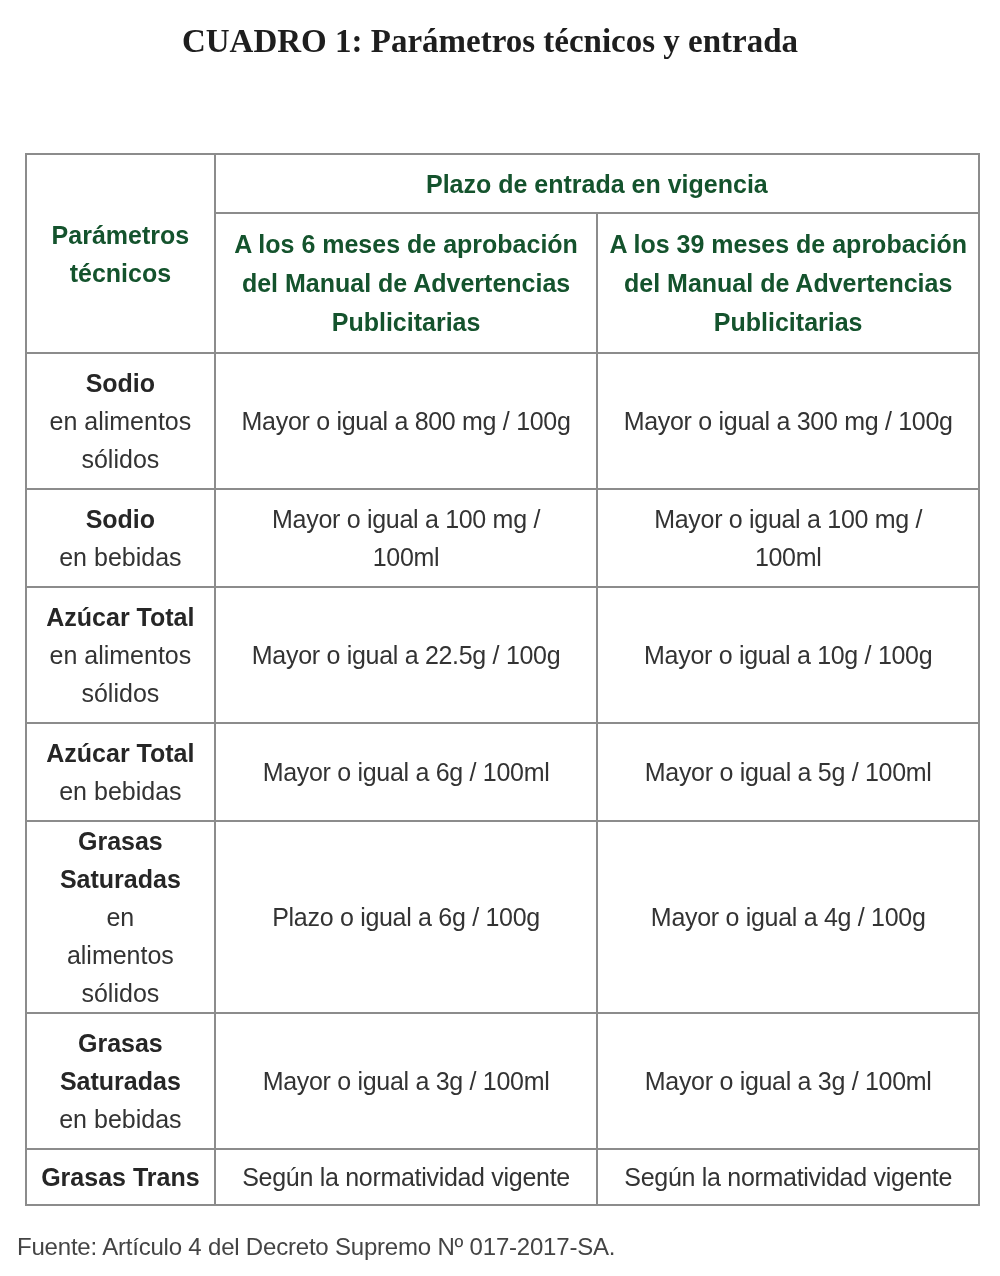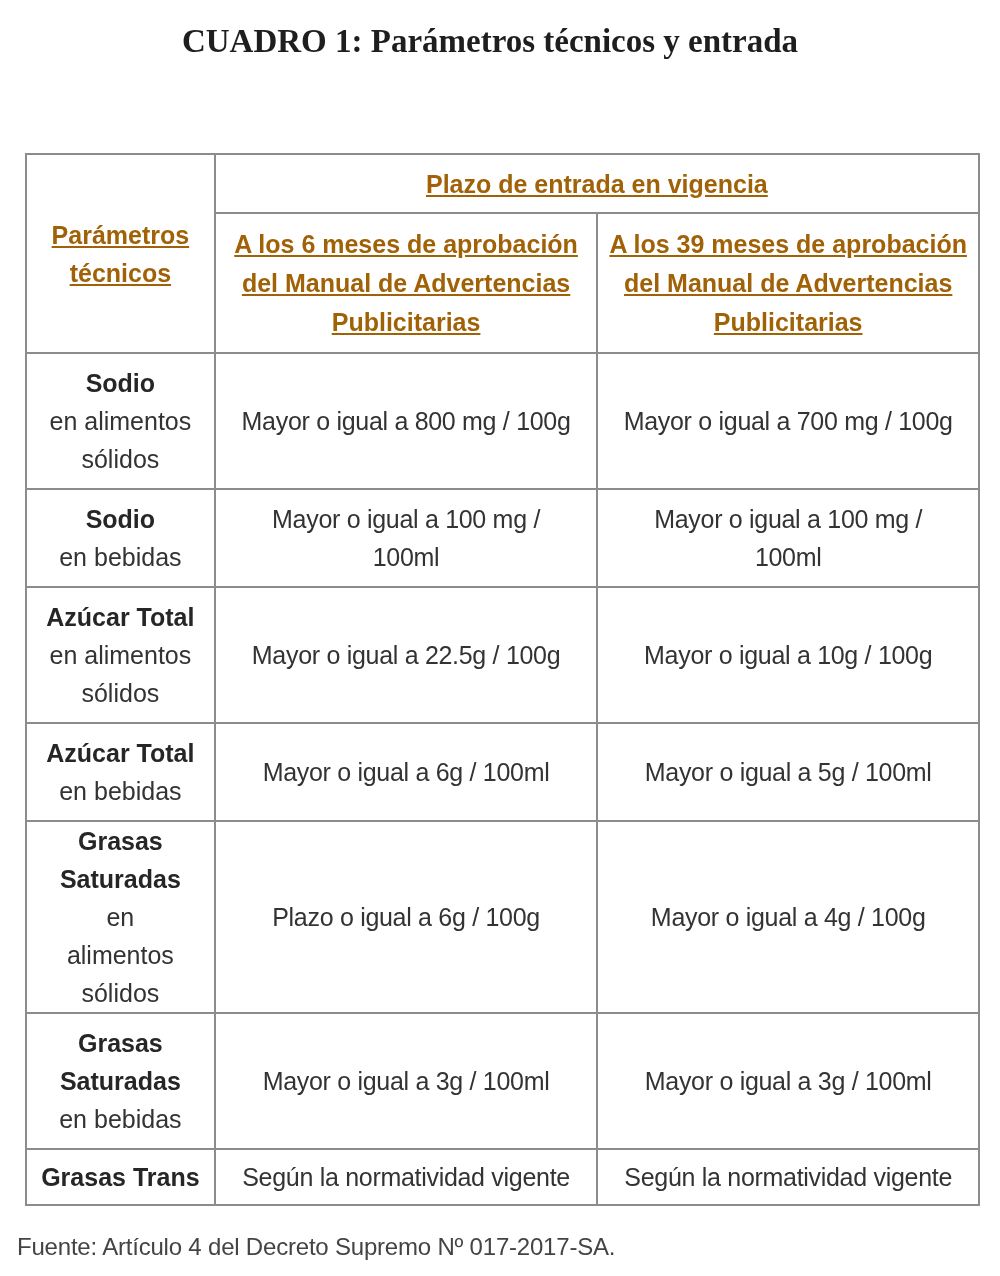--- a/index.html
+++ b/index.html
@@ -40,22 +40,21 @@
       border: 2px solid #8c8c8c;
       text-align: center;
       vertical-align: middle;
       padding: 0 4px;
       font-size: 25px;
       line-height: 38px;
       color: #333333;
     }
     table.cuadro th {
       font-weight: bold;
-      color: #a16207;
-      text-decoration: underline;
+      color: #14532d;
     }
     .col-param { width: 186px; }
     .col-a { width: 377px; }
     .col-b { width: 376px; }
     .h-plazo { height: 57px; font-size: 25px; }
     .h-periods { height: 138px; line-height: 39px !important; }
     .hdr-param { font-size: 25px; }
     .param-cell { padding: 0 0 !important; }
     .param-main { display: block; font-weight: bold; color: #262626; }
     .param-sub { display: block; font-weight: normal; color: #333333; }
@@ -98,21 +97,21 @@
     <th class="h-periods">A los 6 meses de aprobación del Manual de Advertencias Publicitarias</th>
     <th class="h-periods">A los 39 meses de aprobación del Manual de Advertencias Publicitarias</th>
   </tr>
 
   <tr class="r-sodio-solid">
     <td class="param-cell">
       <span class="param-main">Sodio</span>
       <span class="param-sub">en alimentos sólidos</span>
     </td>
     <td class="val">Mayor o igual a 800 mg / 100g</td>
-    <td class="val">Mayor o igual a 700 mg / 100g</td>
+    <td class="val">Mayor o igual a 300 mg / 100g</td>
   </tr>
 
   <tr class="r-sodio-beb">
     <td class="param-cell">
       <span class="param-main">Sodio</span>
       <span class="param-sub">en bebidas</span>
     </td>
     <td class="val" style="padding:0 40px;">Mayor o igual a 100 mg / 100ml</td>
     <td class="val" style="padding:0 40px;">Mayor o igual a 100 mg / 100ml</td>
   </tr>

